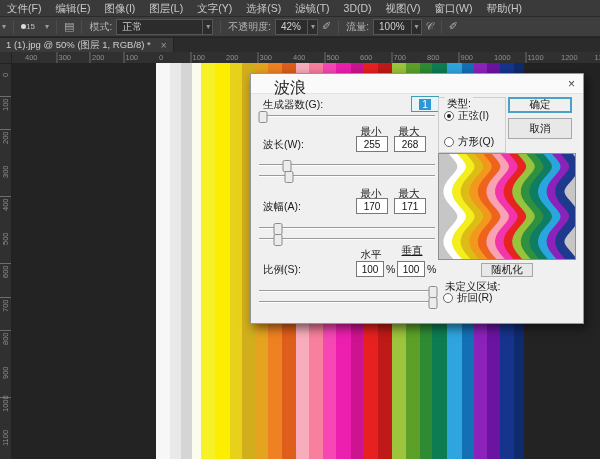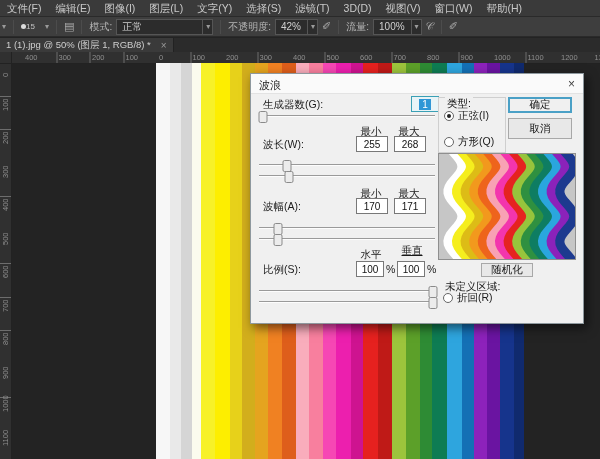--- a/index.html
+++ b/index.html
@@ -33,21 +33,21 @@
     background-image:repeating-linear-gradient(180deg,transparent 0 32.5px,#6d6d6d 32.5px 33.5px);}
   .ruler-vnum{position:absolute;left:1px;font-size:7.5px;color:#8f8f8f;transform:rotate(-90deg);transform-origin:left top;}
   #ruler-corner{left:0;top:52px;width:11px;height:11px;background:#303030;border-right:1px solid #222;border-bottom:1px solid #222;}
   
   #canvas-image{left:156px;top:63px;width:368px;height:396px;display:flex;}
   #canvas-image>div{height:100%;}
   
   #wave-dialog{left:250px;top:73px;width:332px;height:249px;background:#f0f0f0;border:1px solid #8e989e;
     box-shadow:3px 4px 10px rgba(0,0,0,.55);font-size:10.5px;color:#111;}
   #dlg-title{position:absolute;left:0;top:0;width:100%;height:20px;background:#fafafa;border-bottom:1px solid #e3e3e3;box-sizing:border-box;}
-  #dlg-title .t{position:absolute;left:8px;top:4px;font-size:11px;color:#222;}
+  #dlg-title .t{position:absolute;left:23px;top:4px;font-size:16px;color:#222;}
   #dlg-close{position:absolute;right:8px;top:3px;font-size:12px;color:#444;cursor:default;}
   .dlabel{position:absolute;color:#1a1a1a;}
   .vbox{position:absolute;width:30px;height:14px;background:#fff;border:1px solid #787878;
     font-size:10px;display:flex;align-items:center;justify-content:center;color:#111;}
   .hdr{position:absolute;width:34px;text-align:center;font-size:10.5px;color:#1a1a1a;}
   .slider{position:absolute;left:8px;width:176px;height:12px;}
   .slider .track{position:absolute;left:0;right:0;top:5px;height:1px;background:#9a9a9a;border-bottom:1px solid #fdfdfd;}
   .slider .thumb{position:absolute;left:var(--pos);top:1px;width:7px;height:10px;background:#ececec;
     border:1px solid #8a8a8a;border-radius:2px;transform:translateX(-50%);}
   .radio{position:absolute;display:flex;align-items:center;gap:4px;font-size:10.5px;color:#1a1a1a;}

